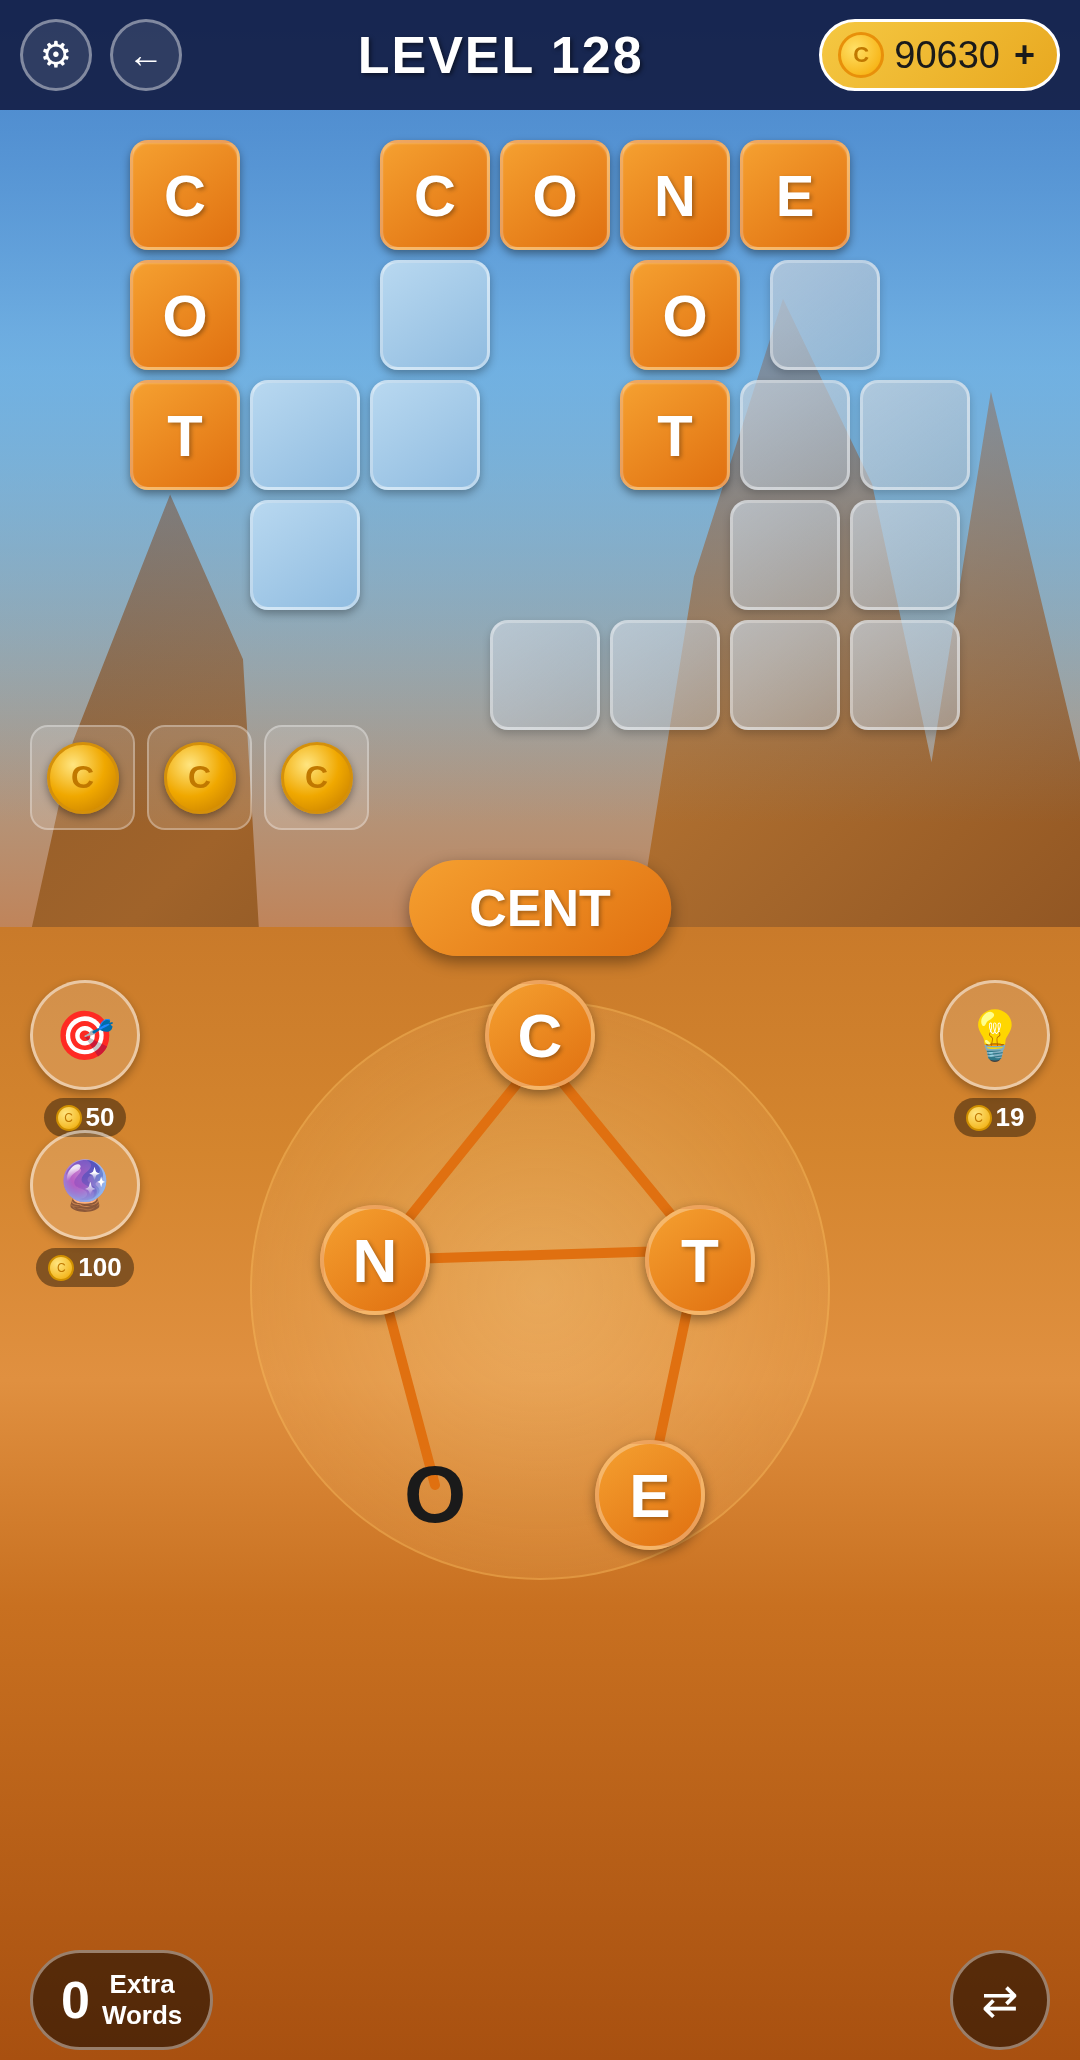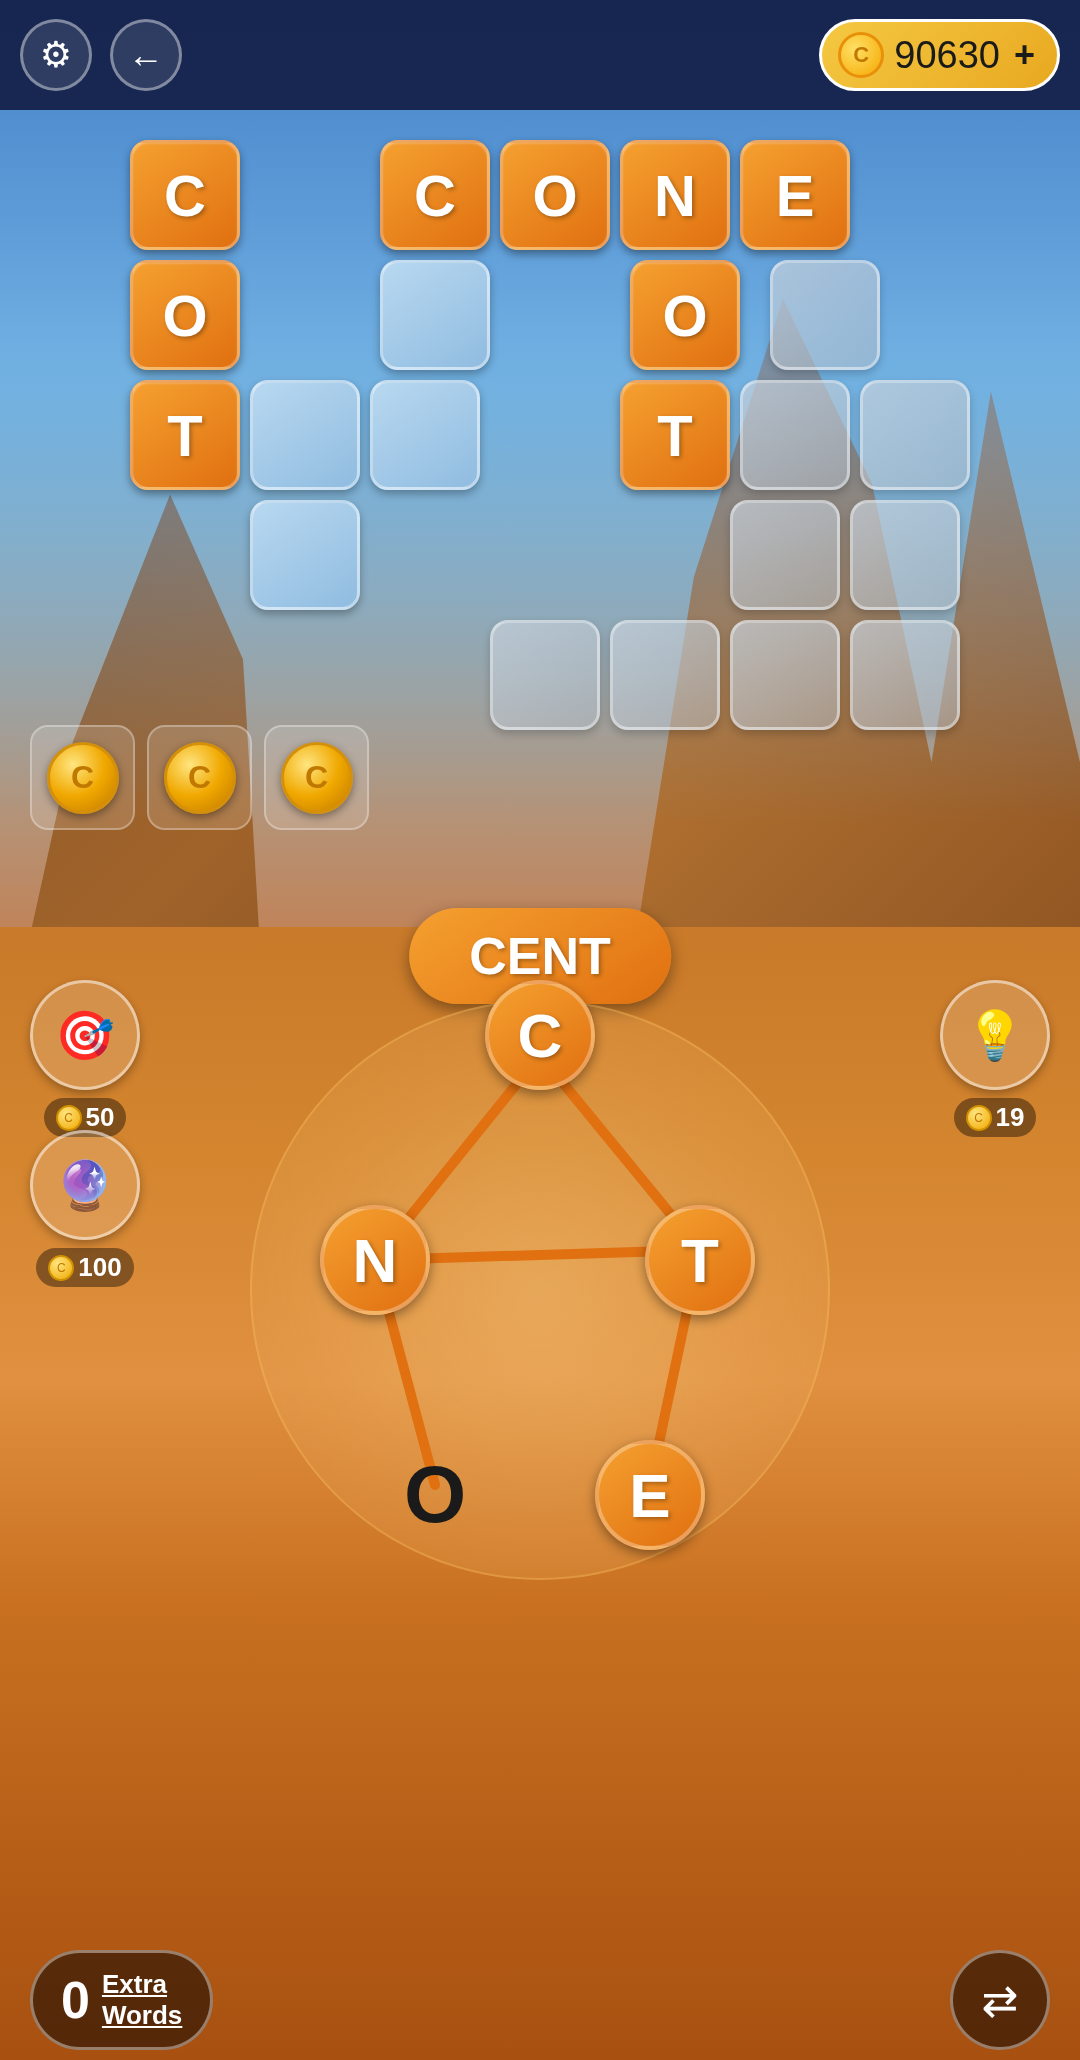--- a/index.html
+++ b/index.html
@@ -220,21 +220,20 @@
       box-shadow: 0 3px 8px rgba(0,0,0,0.4);
     }
 
     
     .current-word {
       position: absolute;
       top: 860px;
       left: 50%;
       transform: translateX(-50%);
       z-index: 50;
-      margin-top: 48px;
     }
 
     .word-bubble {
       background: linear-gradient(145deg, #f5a030, #e07010);
       border-radius: 50px;
       padding: 18px 60px;
       font-size: 52px;
       font-weight: 900;
       color: white;
       text-shadow: 2px 2px 4px rgba(0,0,0,0.3);
@@ -394,22 +393,21 @@
       font-size: 52px;
       font-weight: 900;
       color: white;
     }
 
     .extra-words-label {
       font-size: 26px;
       font-weight: 700;
       color: white;
       line-height: 1.2;
-      text-align: left;
-      text-decoration: underline;
+      text-align: center;
     }
 
     .shuffle-btn {
       width: 100px; height: 100px;
       border-radius: 50%;
       background: rgba(0,0,0,0.5);
       border: 3px solid rgba(255,255,255,0.4);
       display: flex; align-items: center; justify-content: center;
       font-size: 44px;
       color: white;
@@ -428,20 +426,21 @@
 <div class="header">
   <div class="header-left">
     <div class="icon-btn">
       <span>⚙</span>
     </div>
     <div class="icon-btn">
       <span>←</span>
     </div>
   </div>
 
+  <div class="level-title">LEVEL 128</div>
 
   <div class="coins-badge">
     <div class="coin-icon">
       <span>C</span>
     </div>
     <span class="coins-amount">90630</span>
     <span class="coins-plus">+</span>
   </div>
 </div>
 

